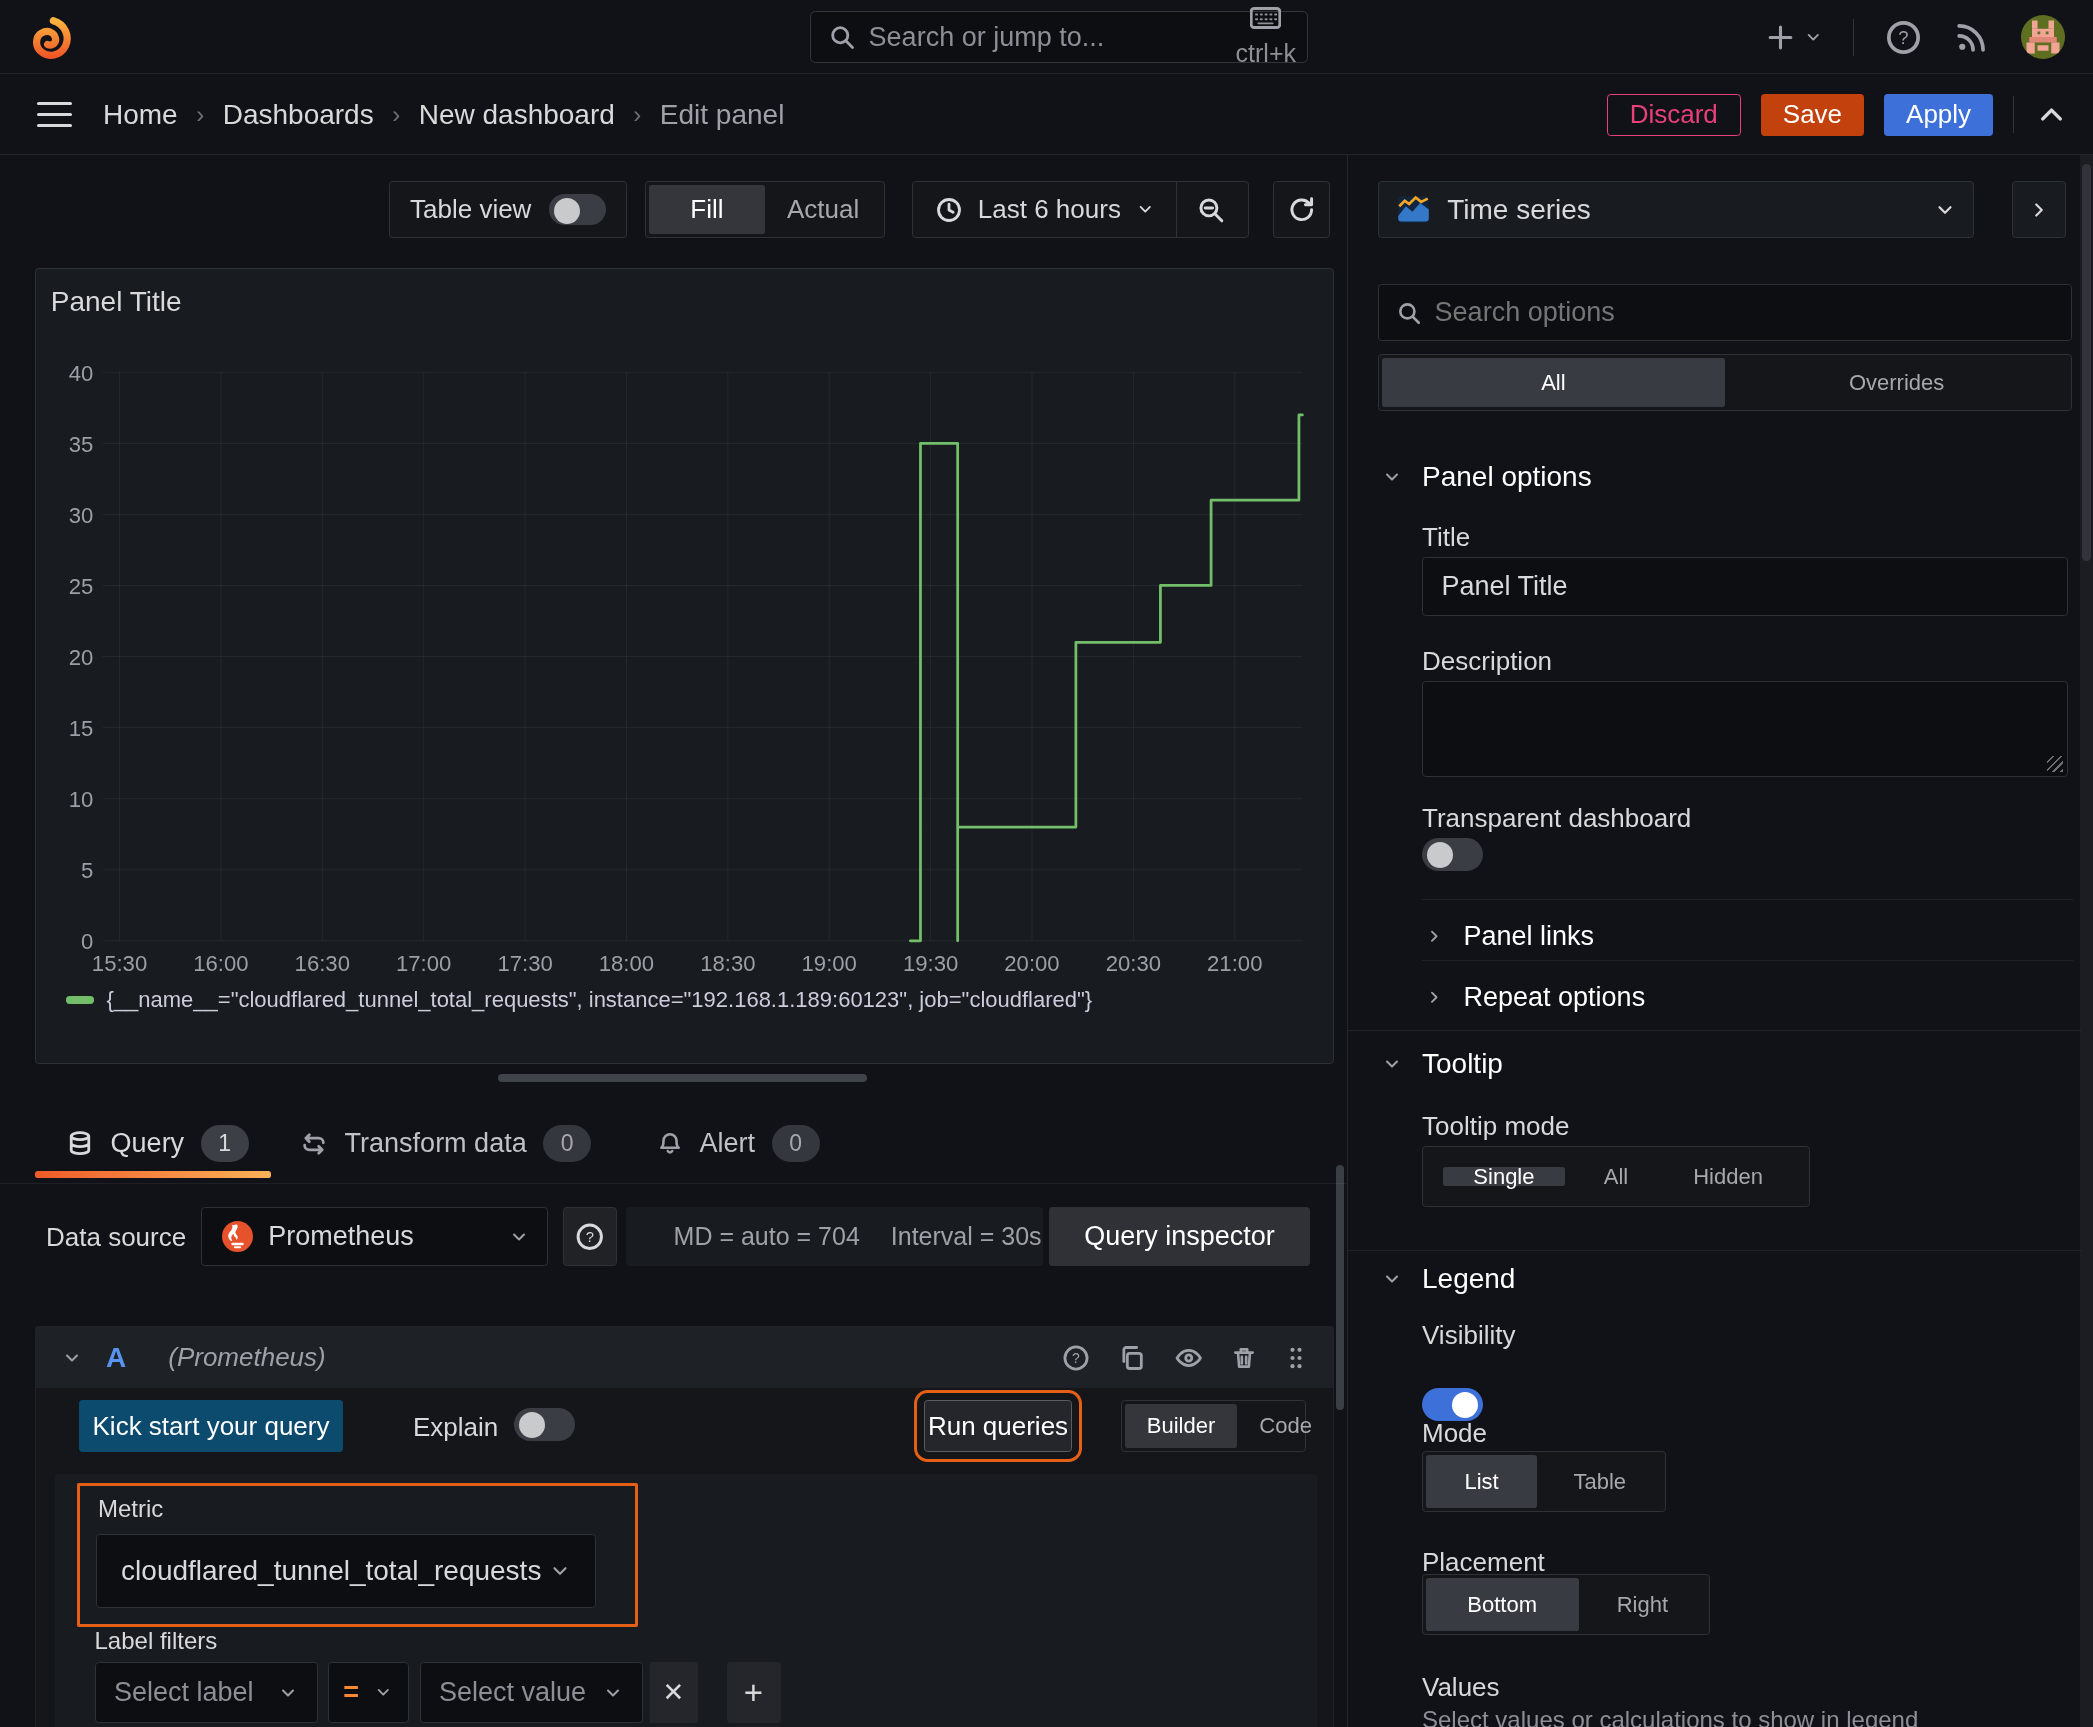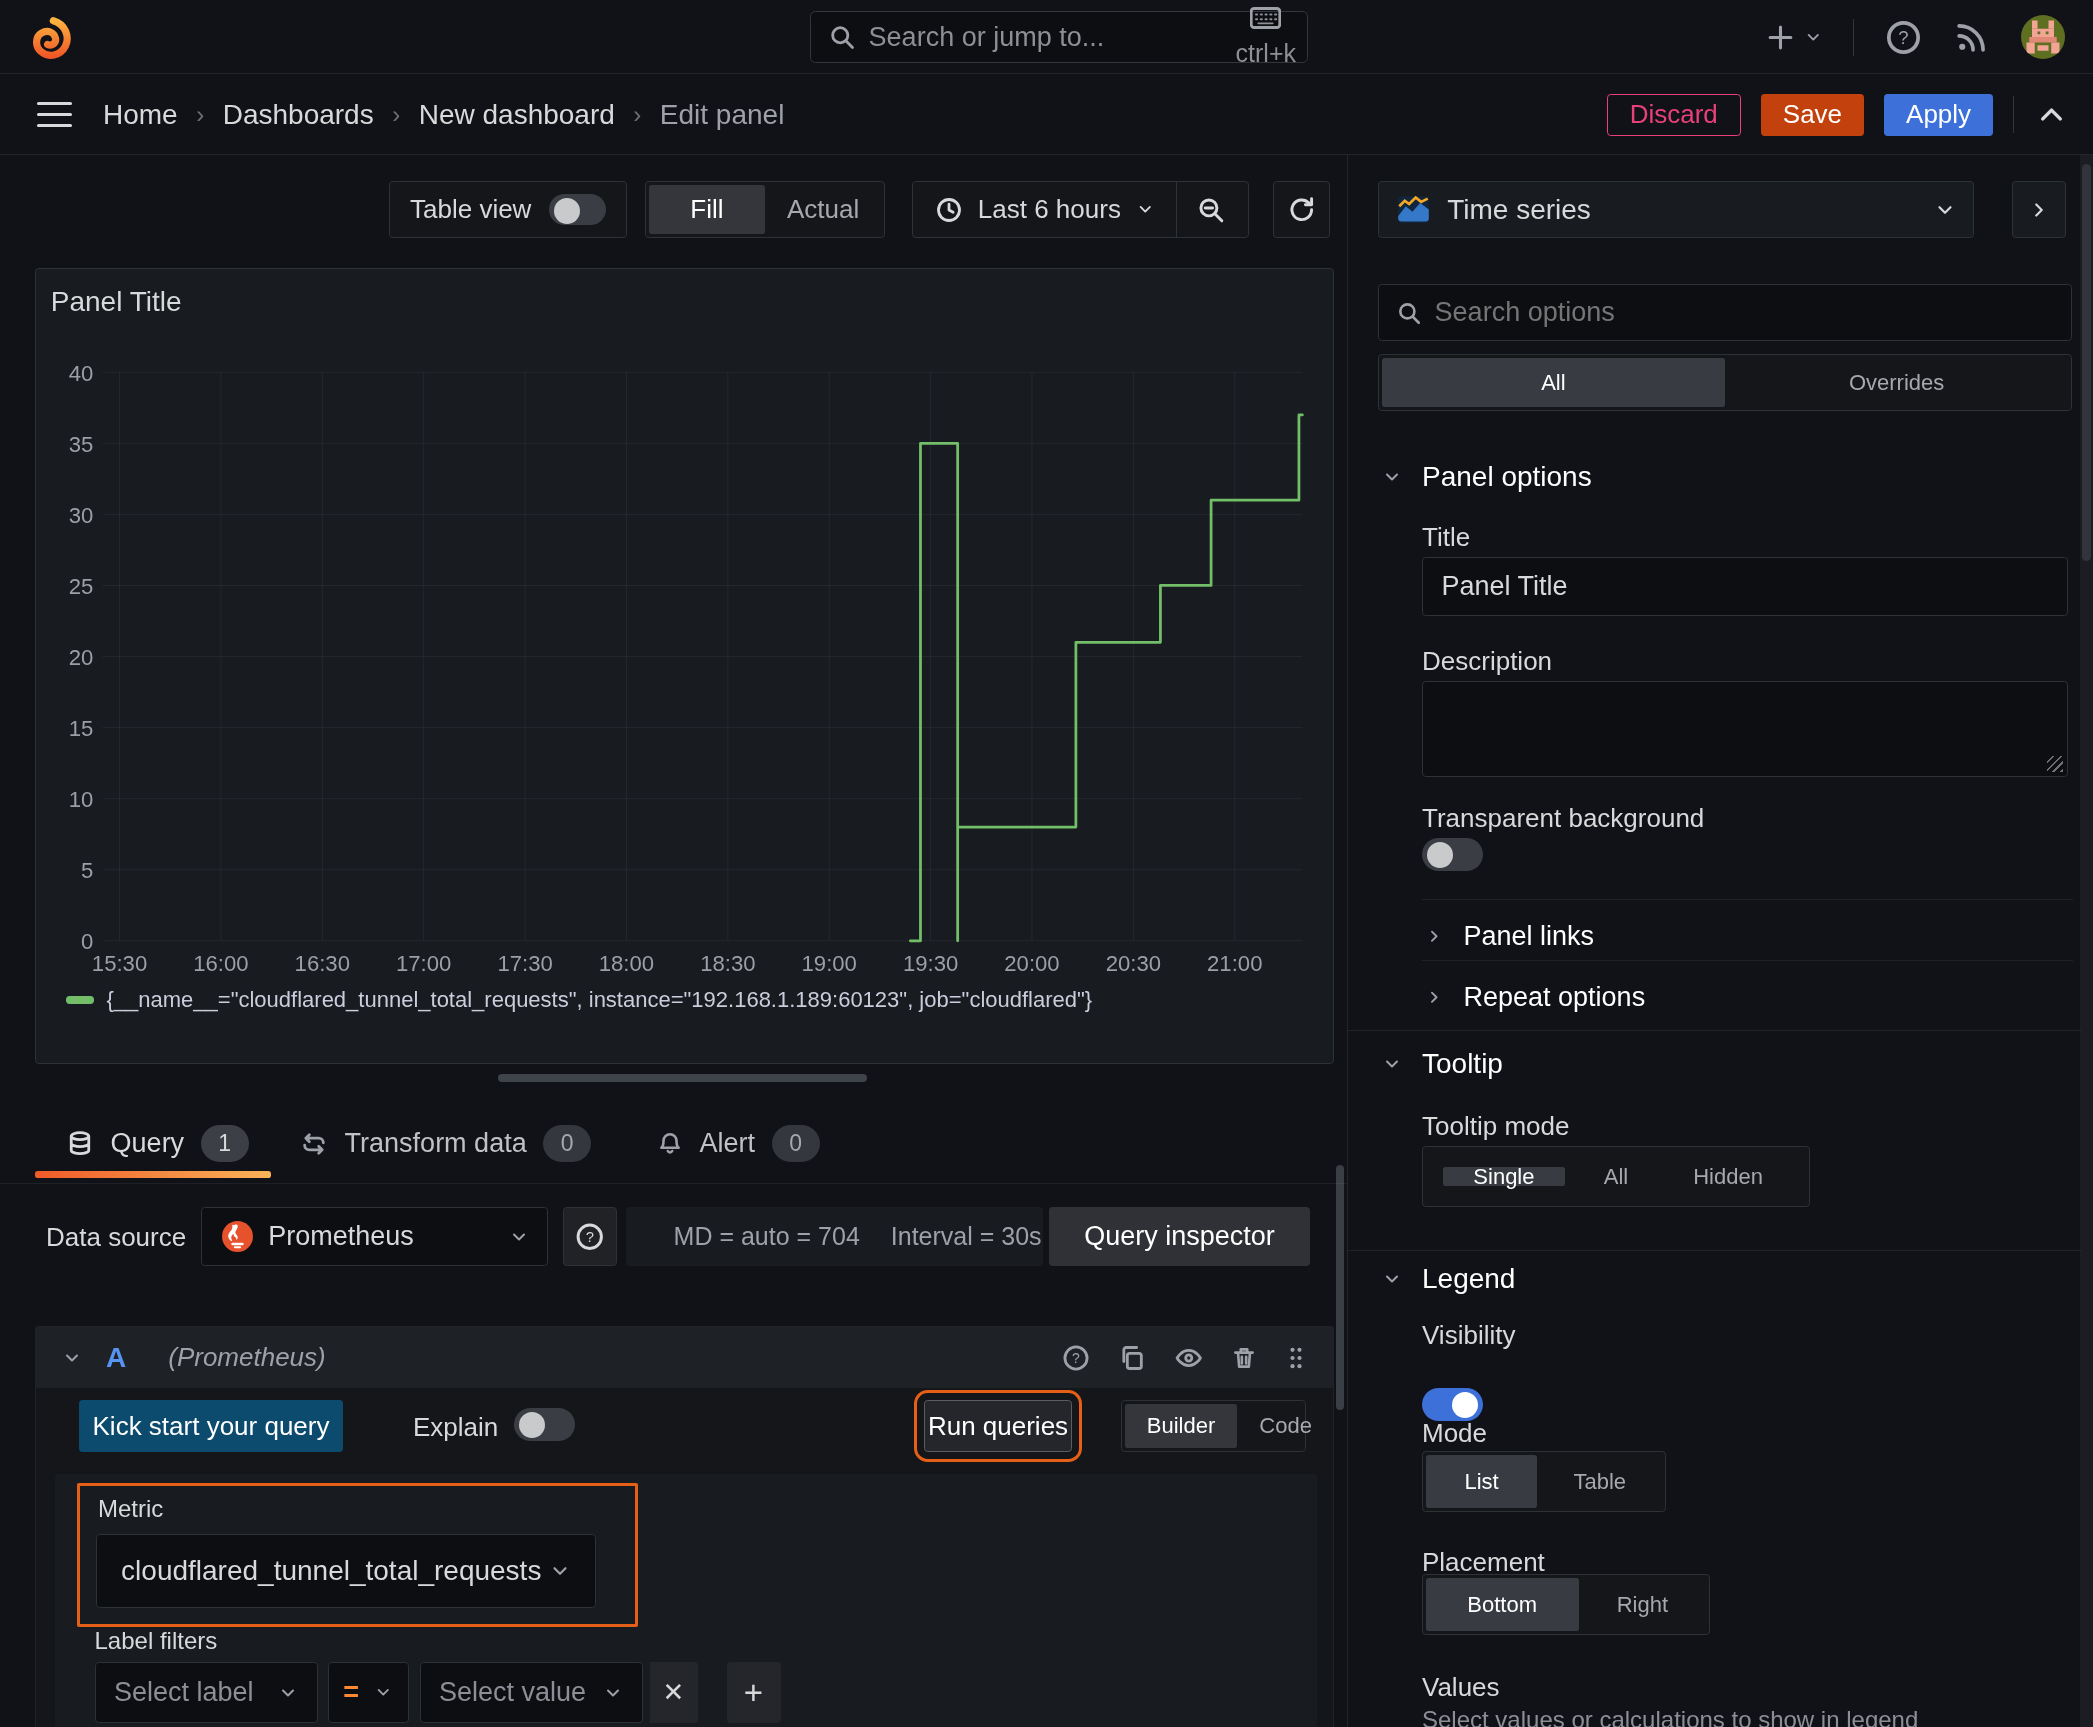--- a/index.html
+++ b/index.html
@@ -497,21 +497,21 @@
         <path d="M6 9l6 6 6-6" class="chev"></path>
       </svg>
     <span>Panel options</span>
   </div>
   <span class="opt-label" style="left:74px;top:367px;">Title</span>
   <input class="input abs" style="left: 74px; top: 402px; width: 646px; height: 59px;" readonly="" value="Panel Title">
   <span class="opt-label" style="left:74px;top:491px;">Description</span>
   <div class="abs" style="left:74px;top:526px;width:646px;height:96px;background:#0d0e12;border:0.9px solid #2c3235;border-radius:3.7px;">
     <div class="ta-grip"></div>
   </div>
-  <span class="opt-label" style="left:74px;top:648px;">Transparent background</span>
+  <span class="opt-label" style="left:74px;top:648px;">Transparent dashboard</span>
   <div class="toggle abs" style="left:74px;top:683px;"></div>
 
   <div class="opt-divider" style="left:74px;top:744px;width:651px;"></div>
   <div class="sec-head" style="left:77px;top:755px;height:52px;font-weight:400;font-size:27px;">
     <svg width="18.5" height="18.5" viewBox="0 0 24 24">
         <path d="M9 6l6 6-6 6" class="chev"></path>
       </svg>
     <span>Panel links</span>
   </div>
   <div class="opt-divider" style="left:74px;top:805px;width:651px;"></div>

